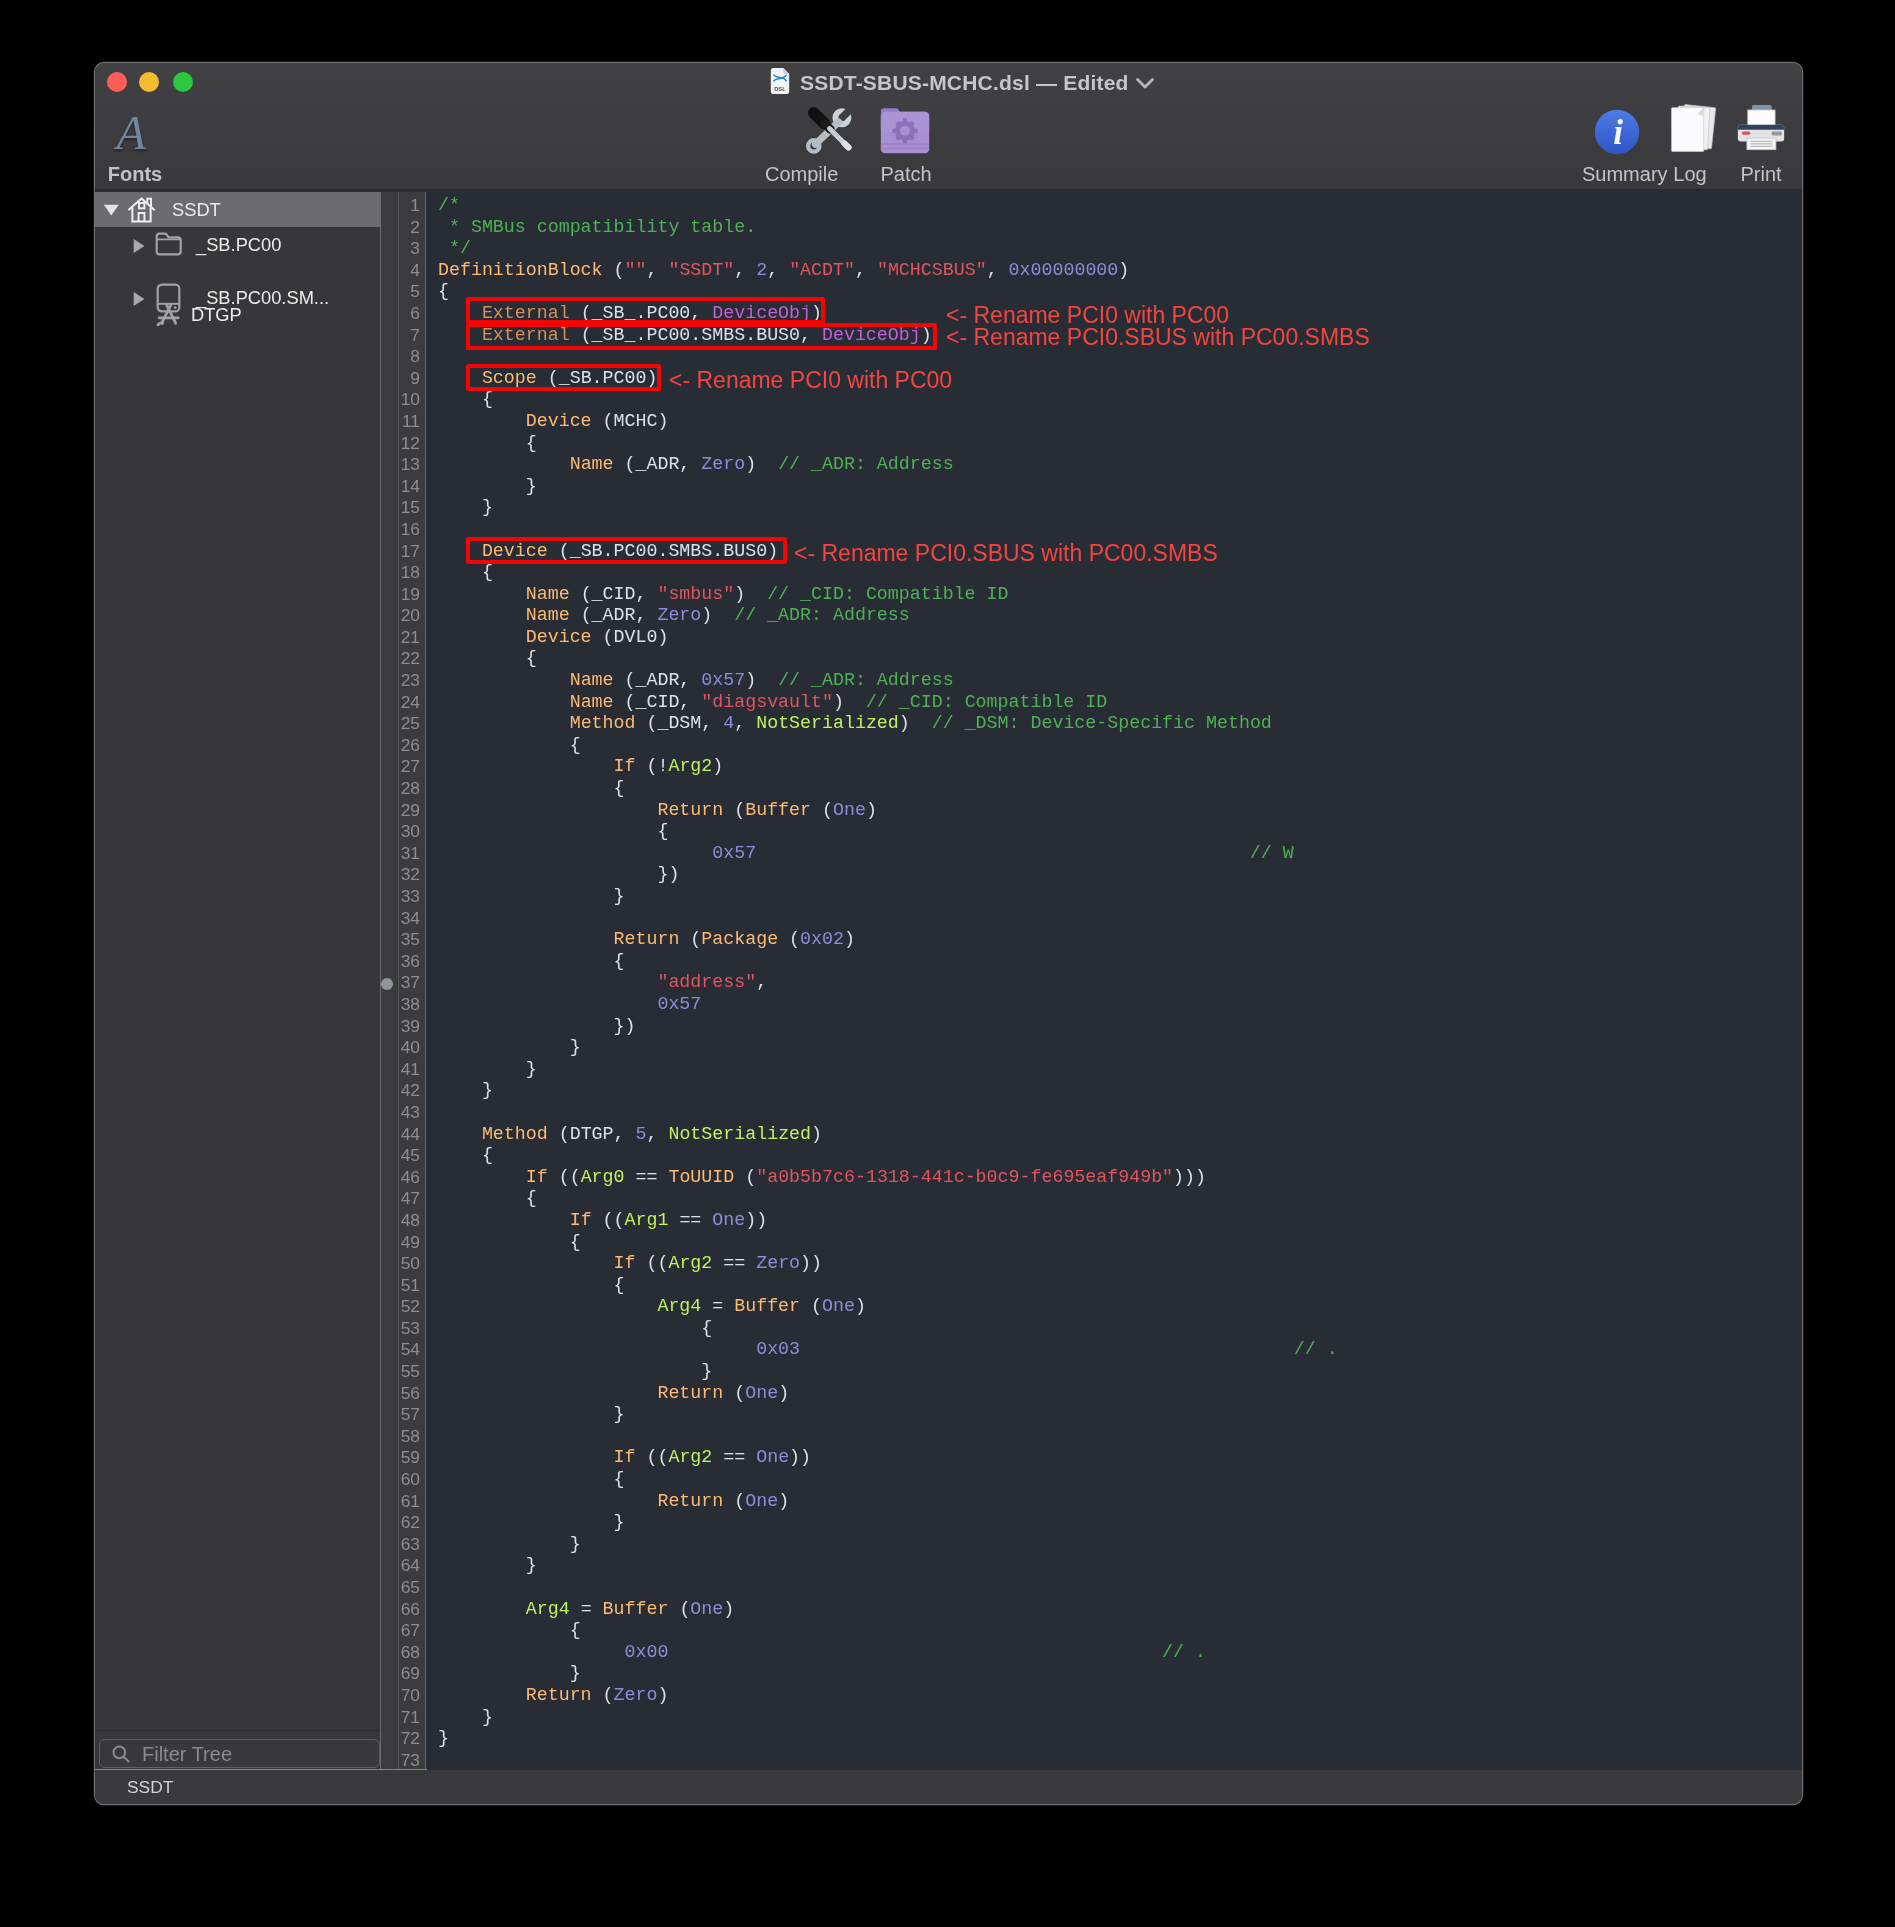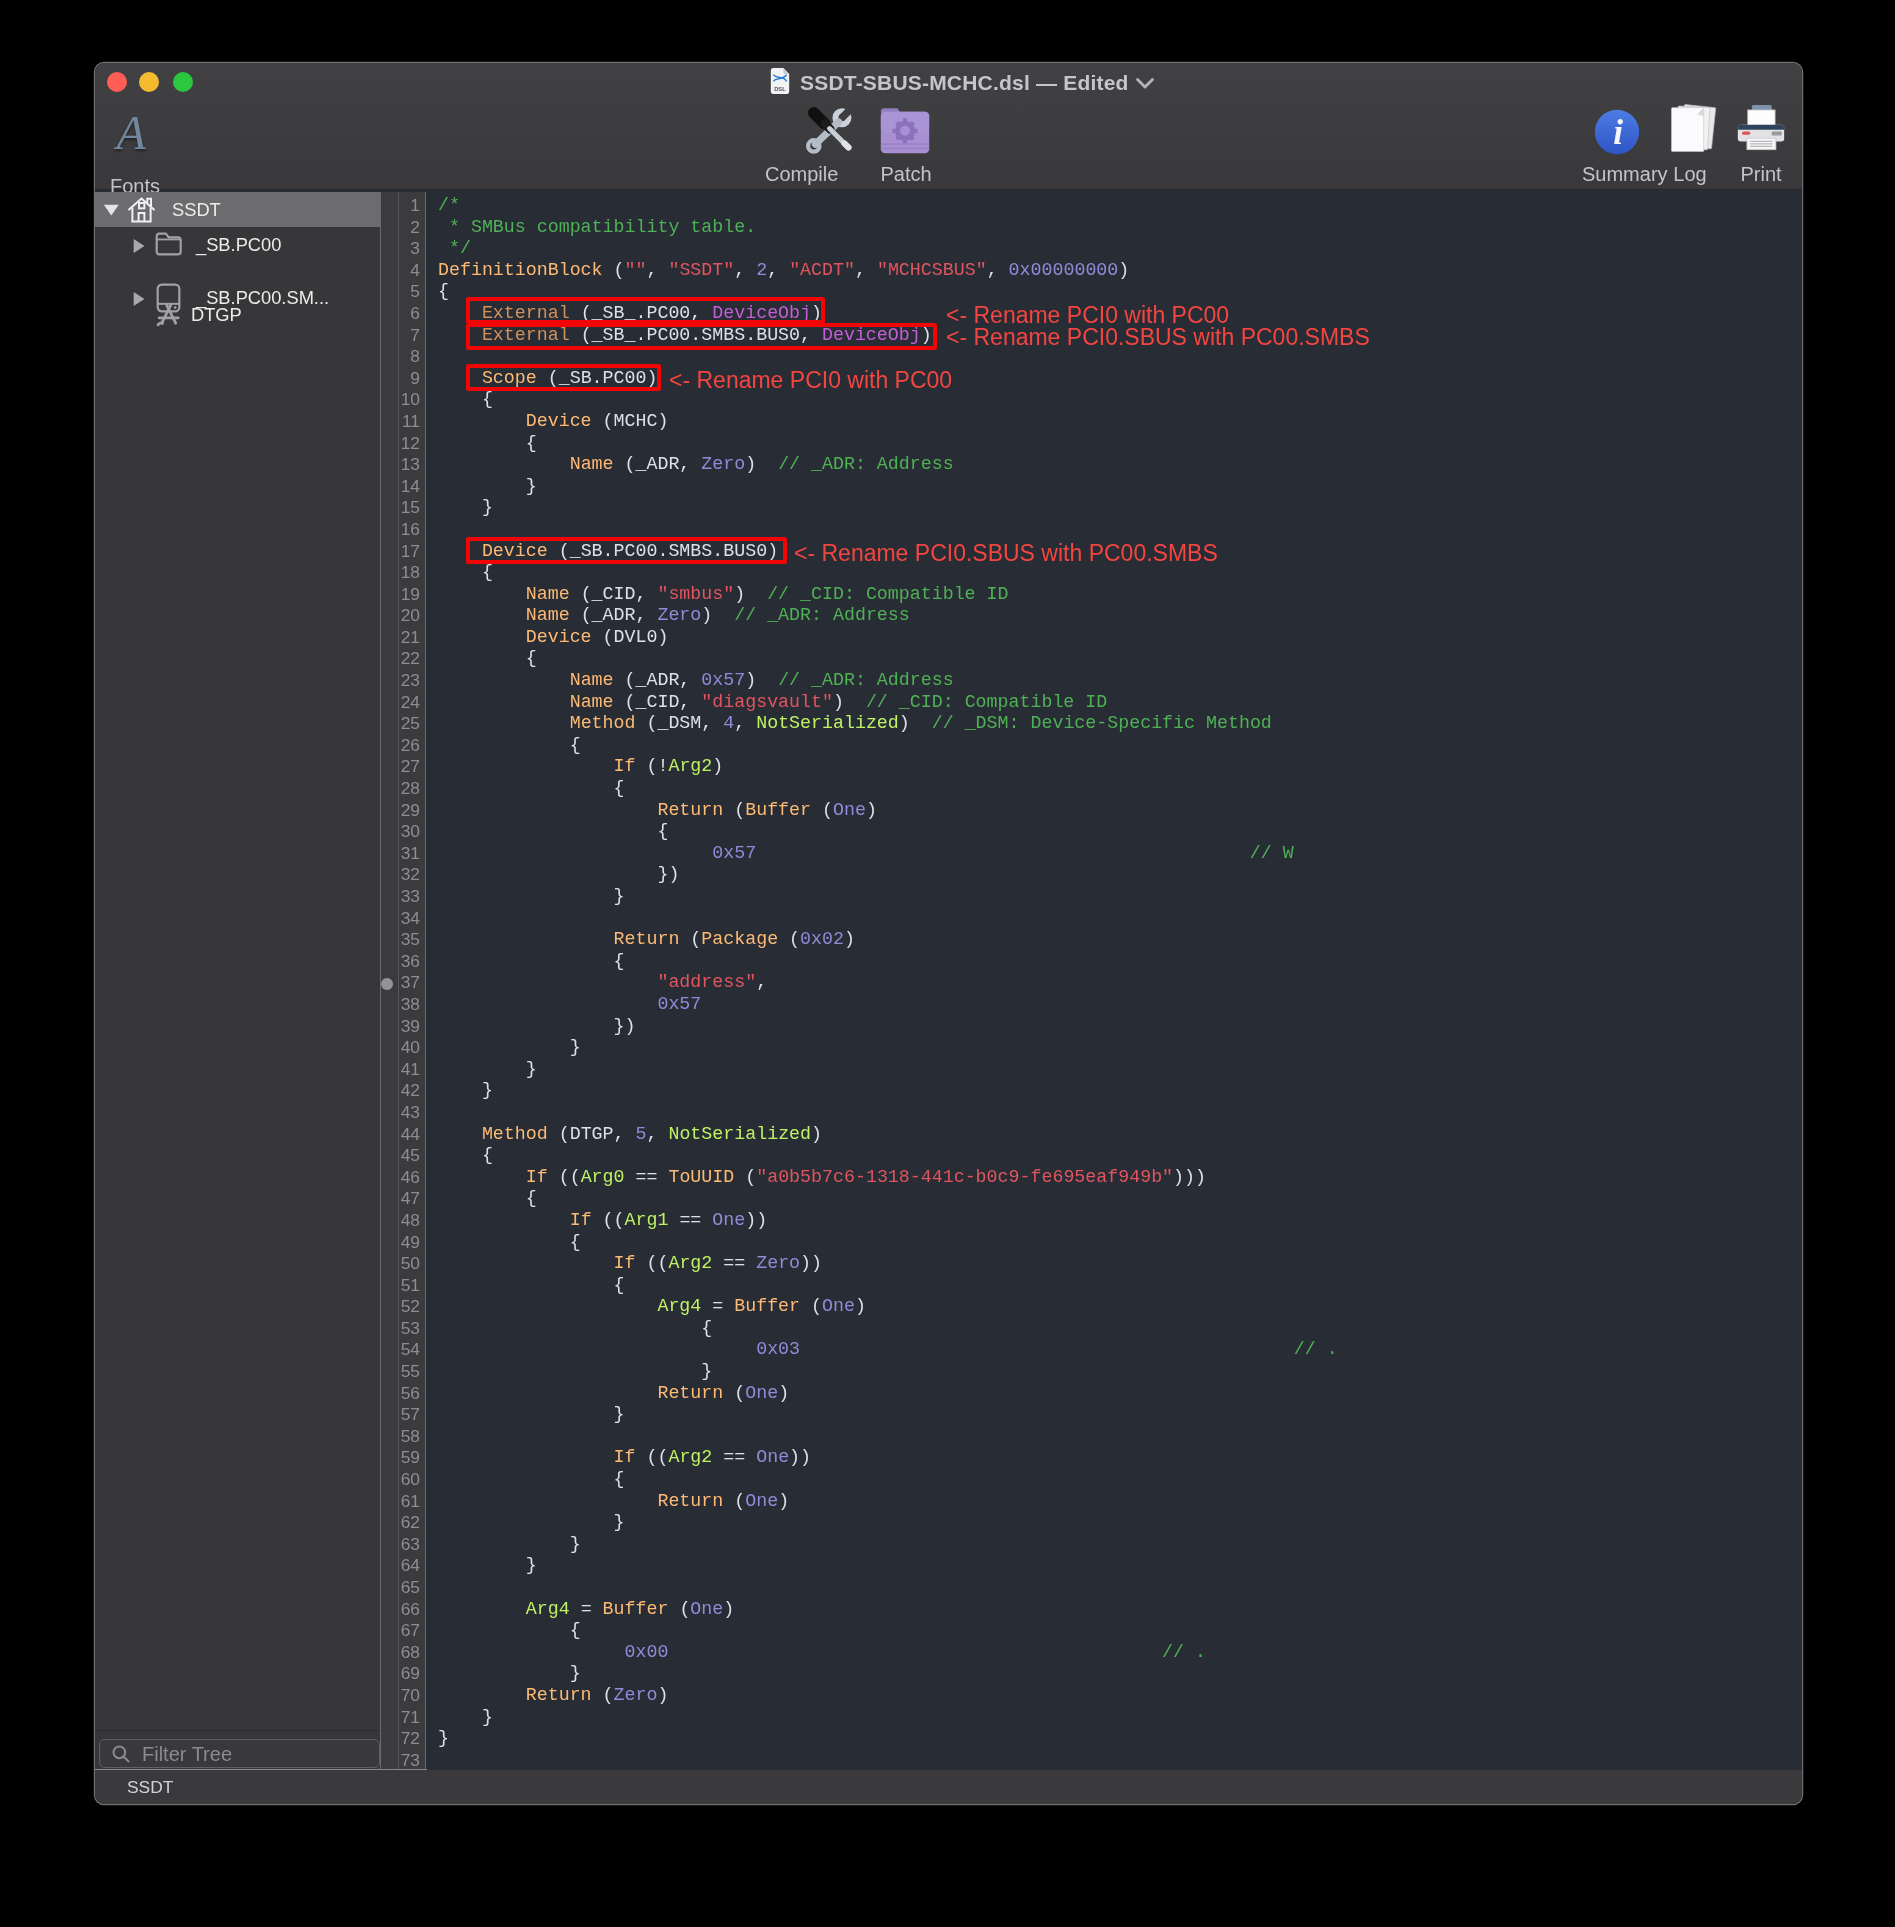--- a/index.html
+++ b/index.html
@@ -50,21 +50,21 @@
       <path d="M16 0 L23 7 H18 a2 2 0 0 1 -2-2 Z" fill="#c9ccd2"></path>
       <path d="M4 8 C10 14 16 8 20 16 M20 8 C13 16 8 10 4 16" stroke="#2d7fd3" stroke-width="1.8" fill="none"></path>
       <text x="12" y="27" font-size="7" font-weight="bold" fill="#555" text-anchor="middle" font-family="Liberation Sans">DSL</text>
     </svg>
     <div class="ttl">SSDT-SBUS-MCHC.dsl — Edited</div>
     <svg style="position:absolute; left:1040px; top:14px;" width="20" height="13.3" viewBox="0 0 24 16">
         <path d="M3 3 L12 12 L21 3" fill="none" stroke="#b5b5b7" stroke-width="3.4" stroke-linecap="round" stroke-linejoin="round"></path>
       </svg>
 
     <div style="position:absolute; left:21.6px; top:42px; width:37px; height:52px; font-family:'Liberation Serif',serif; font-style:italic; font-size:48px; color:#70879f; text-shadow:0 1.7px 2.5px rgba(0,0,0,.45);">A</div>
-    <div class="tbl" style="left:6.6px; top:112px; width:66px;">Fonts</div>
+    <div class="tbl" style="left:6.6px; top:100px; width:66px;font-weight:bold;">Fonts</div>
 
     <svg style="position:absolute; left:708px; top:42px;" width="53" height="52" viewBox="0 0 64 62">
       <defs>
         <mask id="wm">
           <rect x="0" y="0" width="64" height="62" fill="#fff"></rect>
           <rect x="42.5" y="-8" width="9" height="24" fill="#000" transform="rotate(45 47 15)"></rect>
           <circle cx="47" cy="15" r="4.2" fill="#000"></circle>
         </mask>
       </defs>
       <g stroke-linecap="round">

